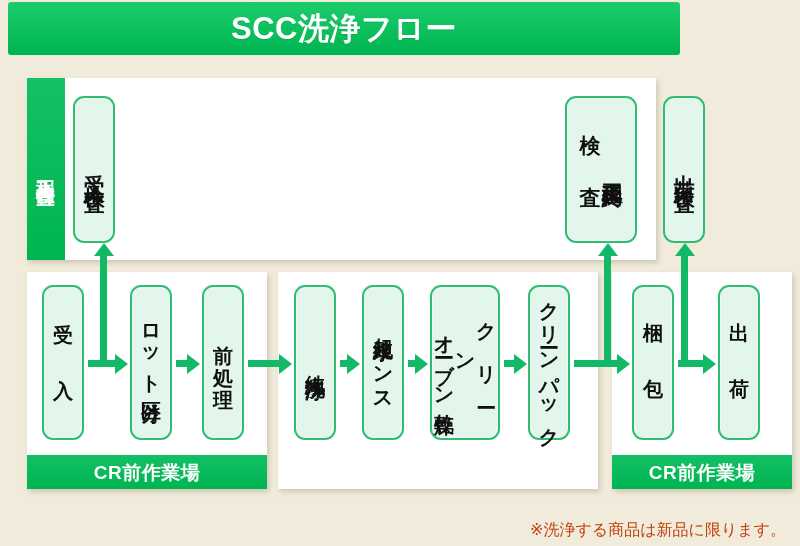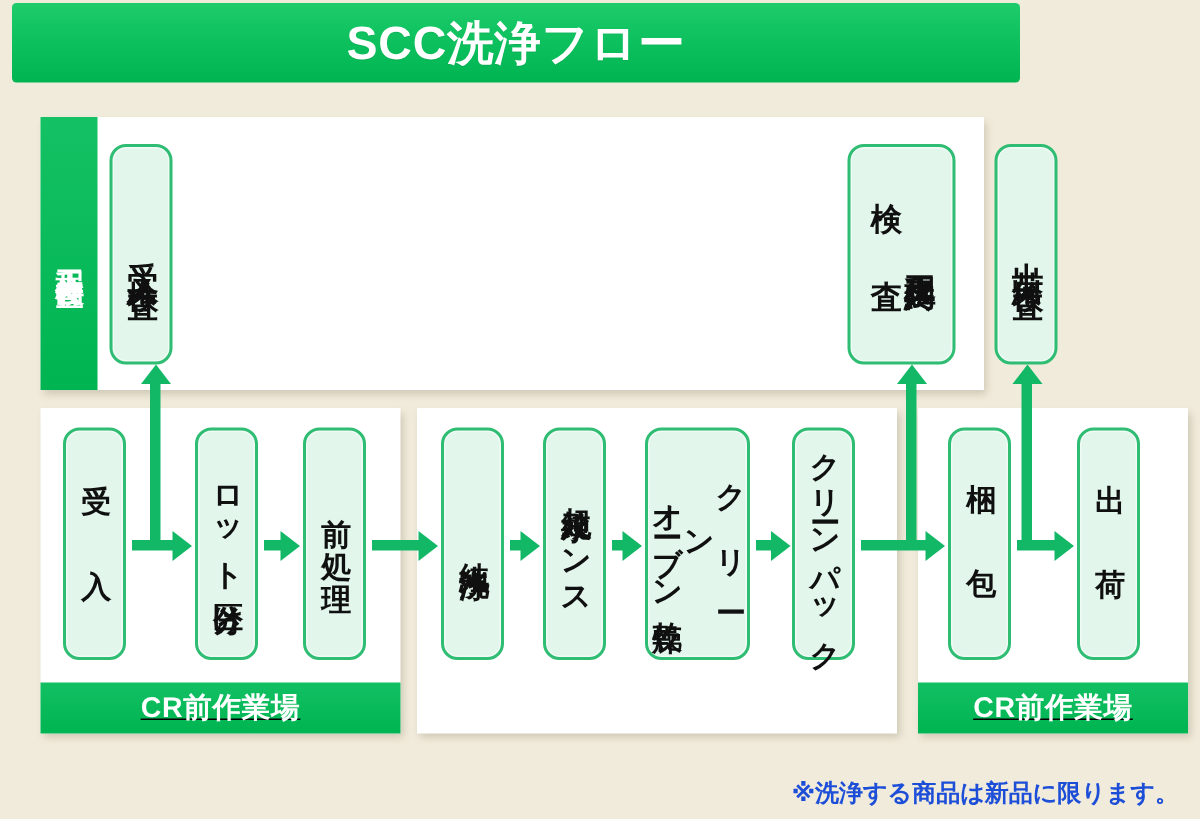--- a/index.html
+++ b/index.html
@@ -106,21 +106,21 @@
     top: 272px;
     background: #ffffff;
     box-shadow: 2px 3px 5px rgba(120,110,85,0.28);
   }
   .zone-body { position: absolute; inset: 0 0 34px 0; }
   .zone-footer {
     position: absolute;
     left: 0; right: 0; bottom: 0;
     height: 34px;
     background: linear-gradient(180deg,#12c063 0%, #00b451 100%);
-    display: flex; align-items: center; justify-content: center; text-decoration: underline;
+    display: flex; align-items: center; justify-content: center;
   }
   .zone-footer span {
     color: #ffffff;
     font-size: 19px;
     font-weight: bold;
     letter-spacing: 0.5px;
     line-height: 1;
   }
 
   #zone-pre   { left: 27px;  width: 240px; height: 217px; }
@@ -179,22 +179,22 @@
     border-right: 10px solid transparent;
     border-bottom: 13px solid #12b866;
   }
 
   
   .footnote {
     position: absolute;
     right: 14px;
     bottom: 8px;
     font-size: 16px;
-    font-weight: bold;
-    color: #1d4ed8;
+    font-weight: normal;
+    color: #c2410c;
     line-height: 1;
   }
 </style>
 </head>
 <body>
 
 <div class="header-banner">
   <div class="header-title">SCC洗浄フロー</div>
 </div>
 

